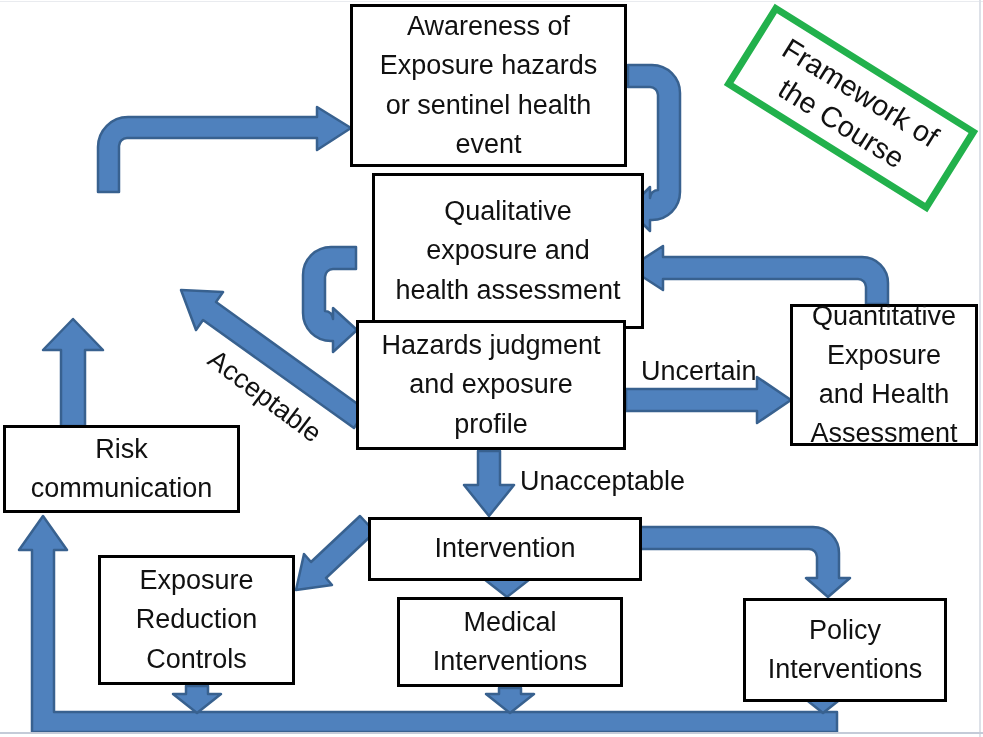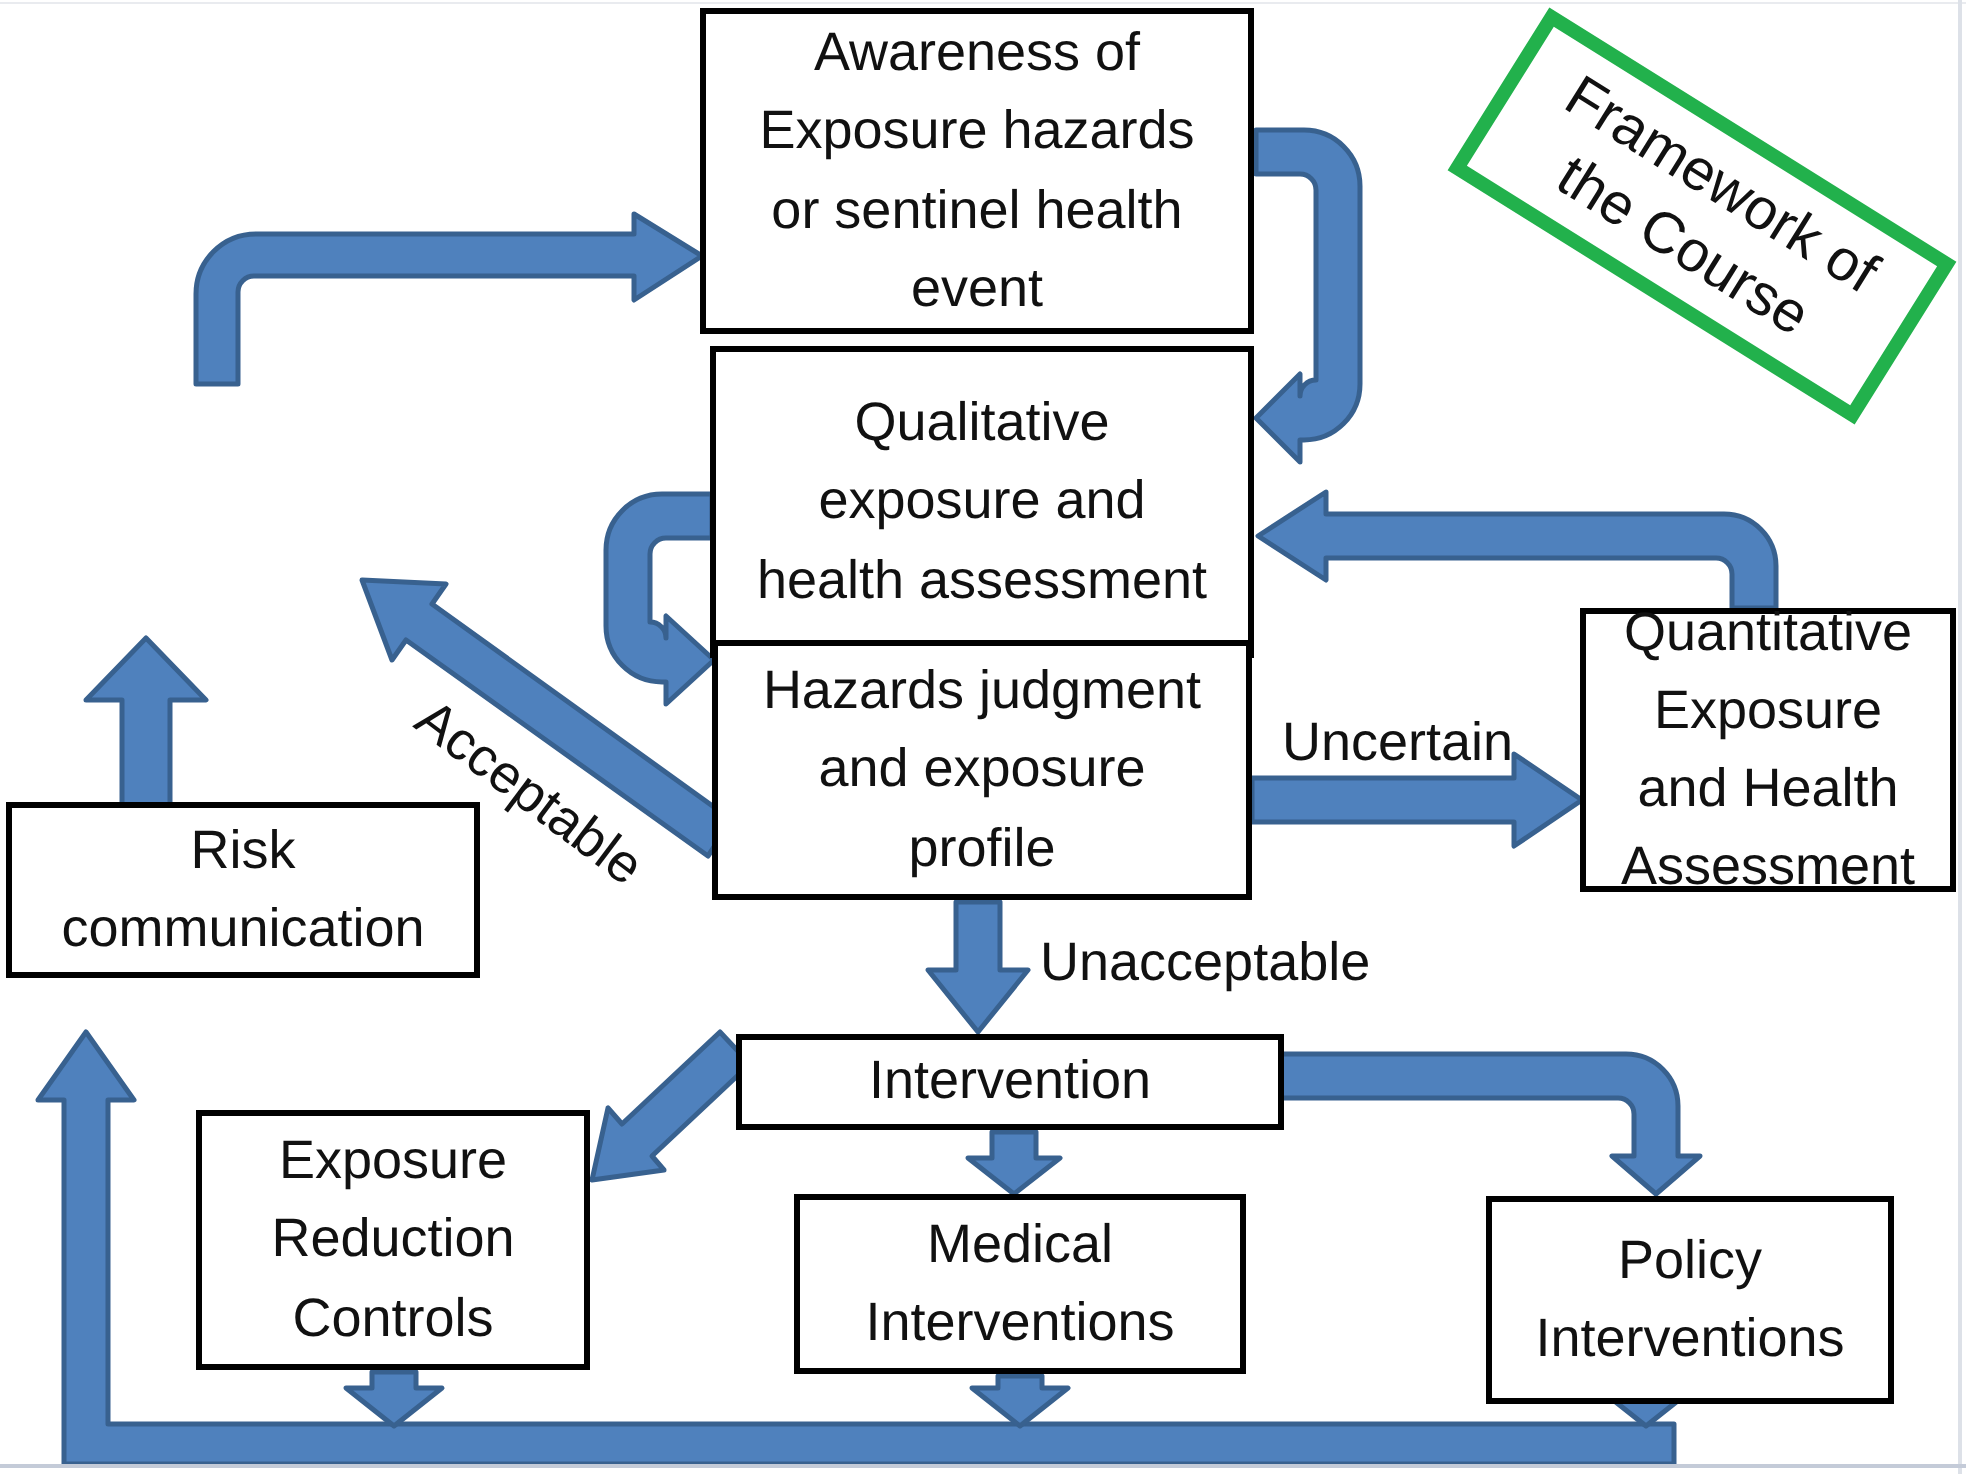--- a/index.html
+++ b/index.html
@@ -23,26 +23,26 @@
   }
   #label-acceptable{left:187px;top:381px;width:155px;text-align:center;transform:rotate(37deg);}
   #label-uncertain{left:641px;top:356px;}
   #label-unacceptable{left:520px;top:466px;}
   .edge-line{position:absolute;z-index:4;}
   #edge-top{left:0;top:1px;width:983px;height:1px;background:#e9ebef;}
   #edge-right{left:979px;top:0;width:2px;height:737px;background:#dde1e8;}
   #edge-bottom{left:0;top:732px;width:983px;height:2px;background:#c4cbd8;}
   
   #box-awareness   {left:350px;top:4px;  width:277px;height:163px;}
-  #box-qualitative {left:355px;top:173px;width:272px;height:156px;}
+  #box-qualitative {left:372px;top:173px;width:272px;height:156px;}
   #box-hazards     {left:356px;top:320px;width:270px;height:130px;}
   #box-quantitative{left:790px;top:304px;width:188px;height:142px;}
   #box-reevaluate  {left:6px;  top:191px;width:177px;height:127px;}
-  #box-risk        {left:3px;  top:401px;width:237px;height:88px;}
-  #box-intervention{left:368px;top:517px;width:274px;height:48px;}
+  #box-risk        {left:3px;  top:425px;width:237px;height:88px;}
+  #box-intervention{left:368px;top:517px;width:274px;height:64px;}
   #box-erc         {left:98px; top:555px;width:197px;height:130px;}
   #box-medical     {left:397px;top:597px;width:226px;height:90px;}
   #box-policy      {left:743px;top:598px;width:204px;height:104px;}
 </style>
 </head>
 <body>
 
 <div id="slide">
 
   <svg id="arrow-layer" width="983" height="737" viewBox="0 0 983 737">

